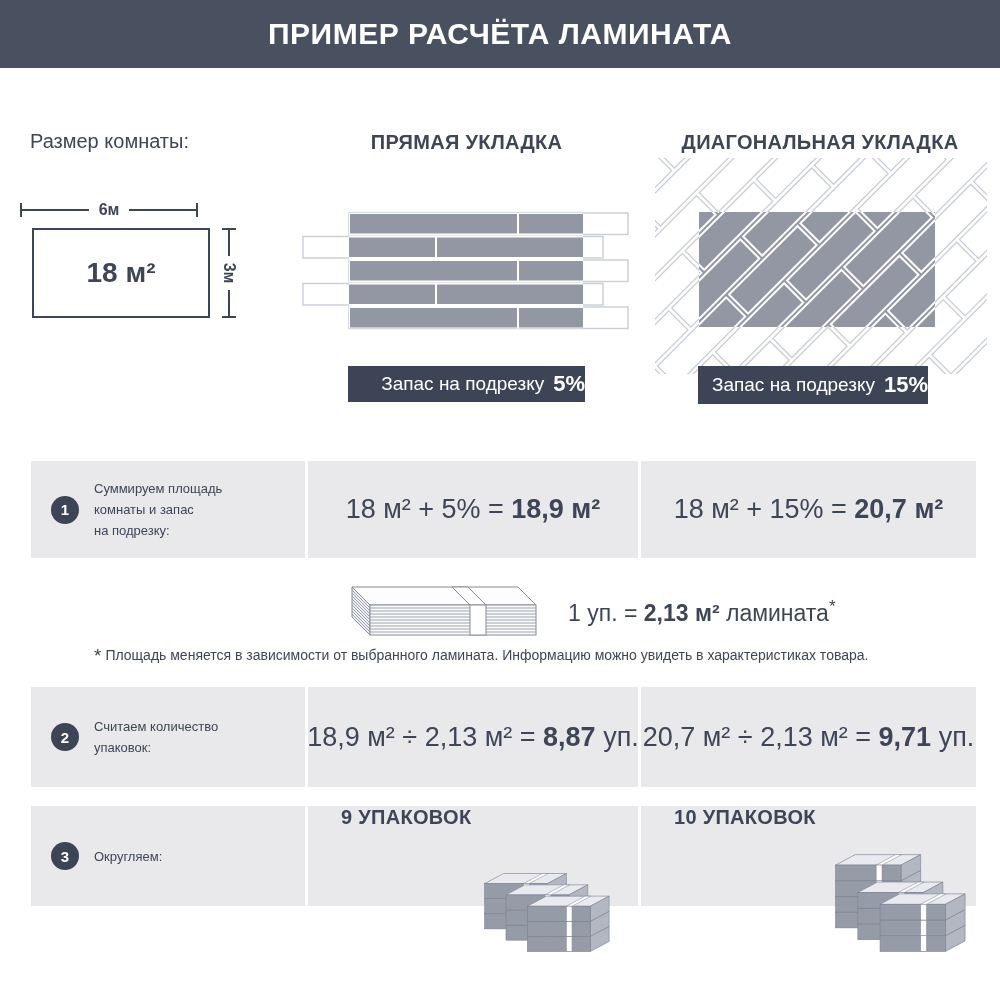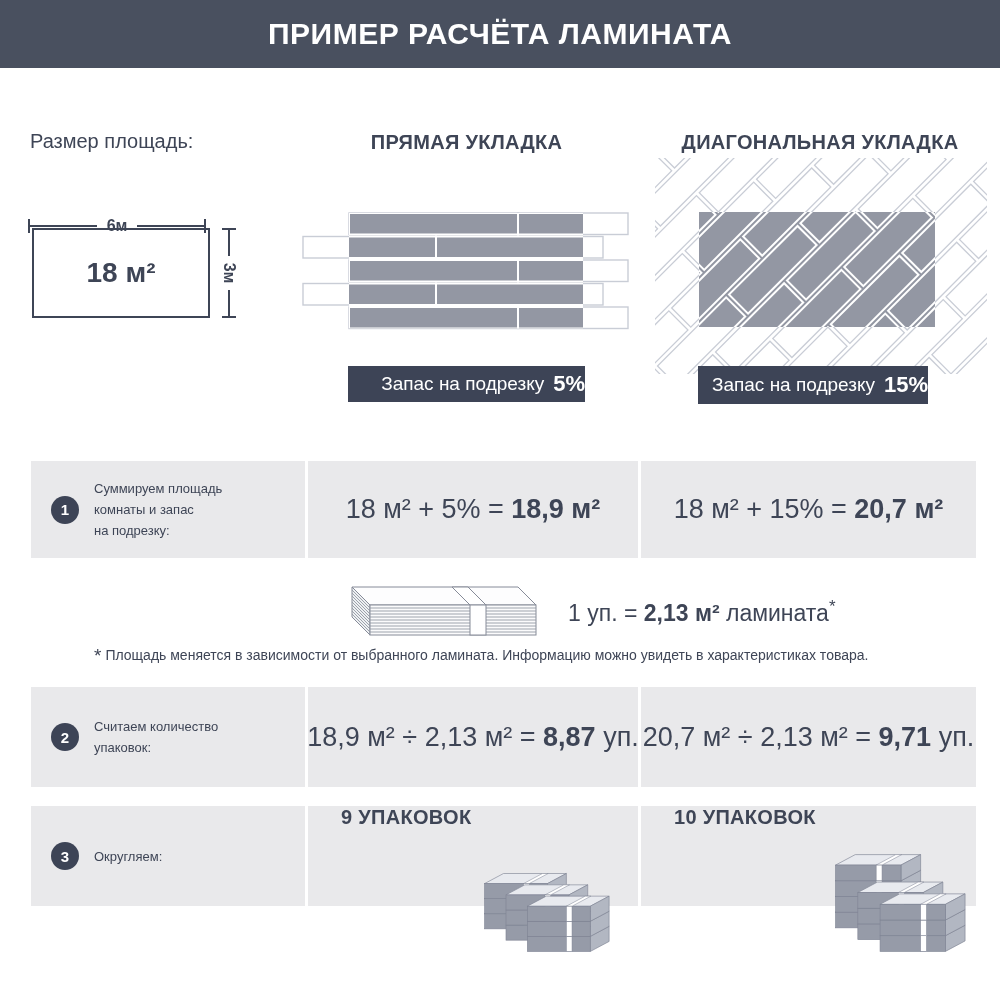--- a/index.html
+++ b/index.html
@@ -12,21 +12,21 @@
   .header h1{margin:15px;color:#fff;font-size:30px;font-weight:bold;letter-spacing:.5px;}
 
   .room-label{left:30px;top:130px;font-size:20px;}
   .col-title{top:131px;font-size:20px;font-weight:bold;text-align:center;letter-spacing:.3px;}
   .col-title.straight{left:300px;width:333px;}
   .col-title.diagonal{left:650px;width:340px;}
 
   .room-rect{left:32px;top:228px;width:174px;height:86px;border:2px solid #3e4556;
              display:flex;align-items:center;justify-content:center;}
   .room-area{font-size:28px;font-weight:bold;}
-  .dim-h{left:28px;top:203px;width:178px;height:14px;display:flex;align-items:center;margin-top:16px;}
+  .dim-h{left:20px;top:203px;width:178px;height:14px;display:flex;align-items:center;}
   .dim-h .tick{width:2px;height:14px;background:#3e4556;}
   .dim-h .line{flex:1;height:2px;background:#3e4556;}
   .dim-h .dim-label{margin:0 10px;font-size:16px;font-weight:600;line-height:14px;}
   .dim-v{left:222px;top:228px;width:14px;height:90px;display:flex;flex-direction:column;align-items:center;}
   .dim-v .tick{width:14px;height:2px;background:#3e4556;}
   .dim-v .line{flex:1;width:2px;background:#3e4556;}
   .dim-v .dim-label{margin:8px 0;font-size:16px;font-weight:600;transform:rotate(90deg);}
 
   .allow-box{background:#3d4456;color:#fff;display:flex;align-items:center;justify-content:flex-end;}
   .allow-box.straight{left:348px;top:366px;width:237px;height:36px;}
@@ -58,21 +58,21 @@
 </style>
 </head>
 <body>
 
 <div class="page">
 
   <div class="abs header">
     <h1>ПРИМЕР РАСЧЁТА ЛАМИНАТА</h1>
   </div>
 
-  <div class="abs room-label">Размер площадь:</div>
+  <div class="abs room-label">Размер комнаты:</div>
   <div class="abs col-title diagonal">ДИАГОНАЛЬНАЯ УКЛАДКА</div>
   <div class="abs col-title straight">ПРЯМАЯ УКЛАДКА</div>
 
   <div class="abs dim-h">
     <span class="tick"></span>
     <span class="line"></span>
     <span class="dim-label">6м</span>
     <span class="line"></span>
     <span class="tick"></span>
   </div>

